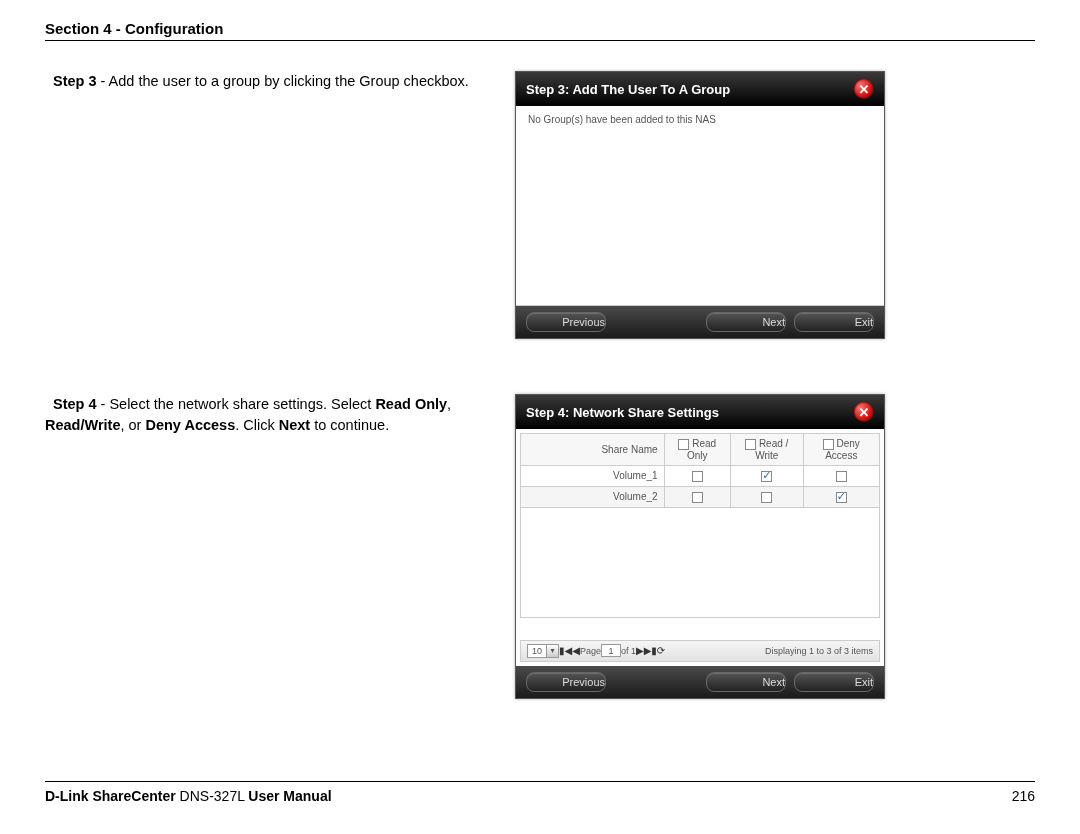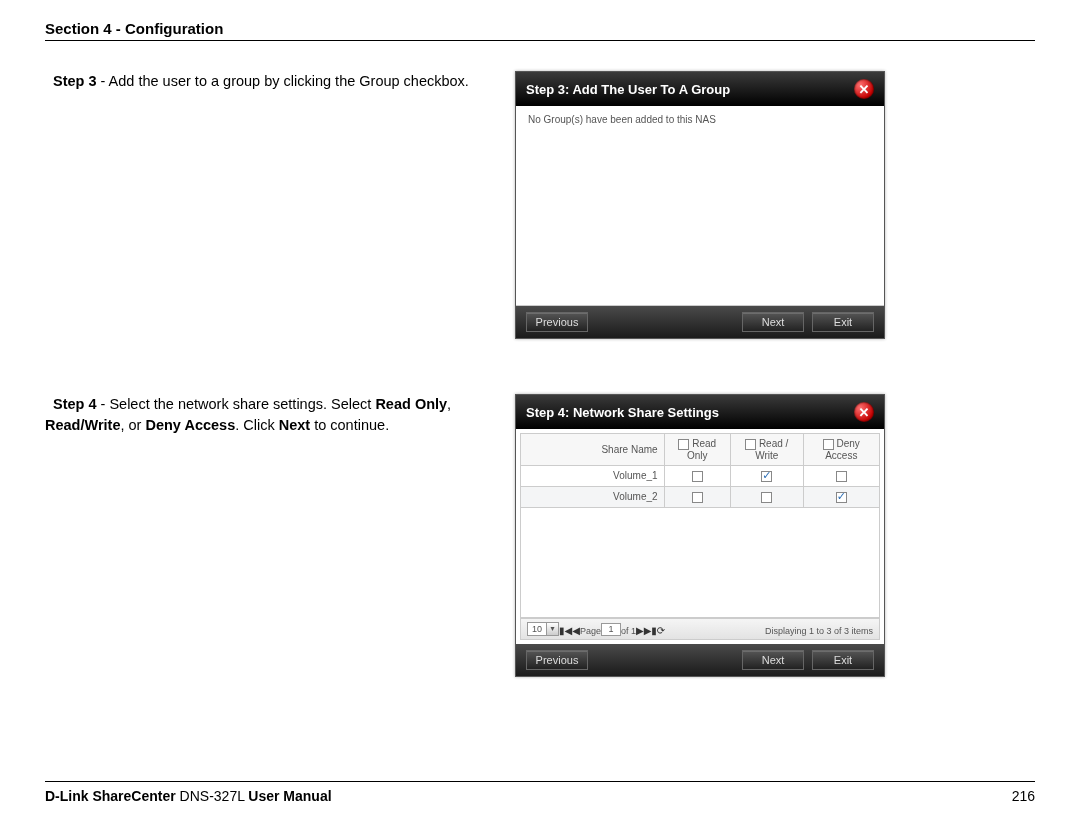--- a/index.html
+++ b/index.html
@@ -69,25 +69,25 @@
     background: linear-gradient(#4a4a4a,#1a1a1a);
     padding: 6px 10px;
     display: flex;
     justify-content: space-between;
     align-items: center;
   }
   .dlg-btn {
     background: linear-gradient(#555,#222);
     color: #ddd;
     border: 1px solid #666;
-    border-radius: 0;
+    border-radius: 8px;
     font-size: 11px;
     padding: 3px 0;
-    width: 62px;
-    text-align: center;
+    width: 80px;
+    text-align: right;
     box-shadow: inset 0 1px 0 rgba(255,255,255,.15);
   }
   .dlg-foot .right-btns { display:flex; gap:8px; }
 
   .dlg-body2 { padding: 4px; }
   table.share-tbl {
     width: 100%;
     border-collapse: collapse;
     font-size: 10px;
     color: #555;
@@ -118,22 +118,23 @@
     color:#2a6db5;
   }
   .empty-area { height:110px; border:1px solid #ccc; border-top:none; }
   .pager {
     border:1px solid #ccc;
     background:linear-gradient(#f5f5f5,#e3e3e3);
     font-size:9px;
     color:#555;
     padding:3px 6px;
     display:flex;
-    align-items:flex-end;
+    align-items:center;
     gap:0;
+    margin-top:22px;
   }
   .pager .sel {
     border:1px solid #999;
     background:#fff;
     width:20px; height:14px;
     display:inline-flex; align-items:center; justify-content:center;
     font-size:9px;
   }
   .pager .dd {
     width:12px;height:14px;border:1px solid #999;border-left:none;

